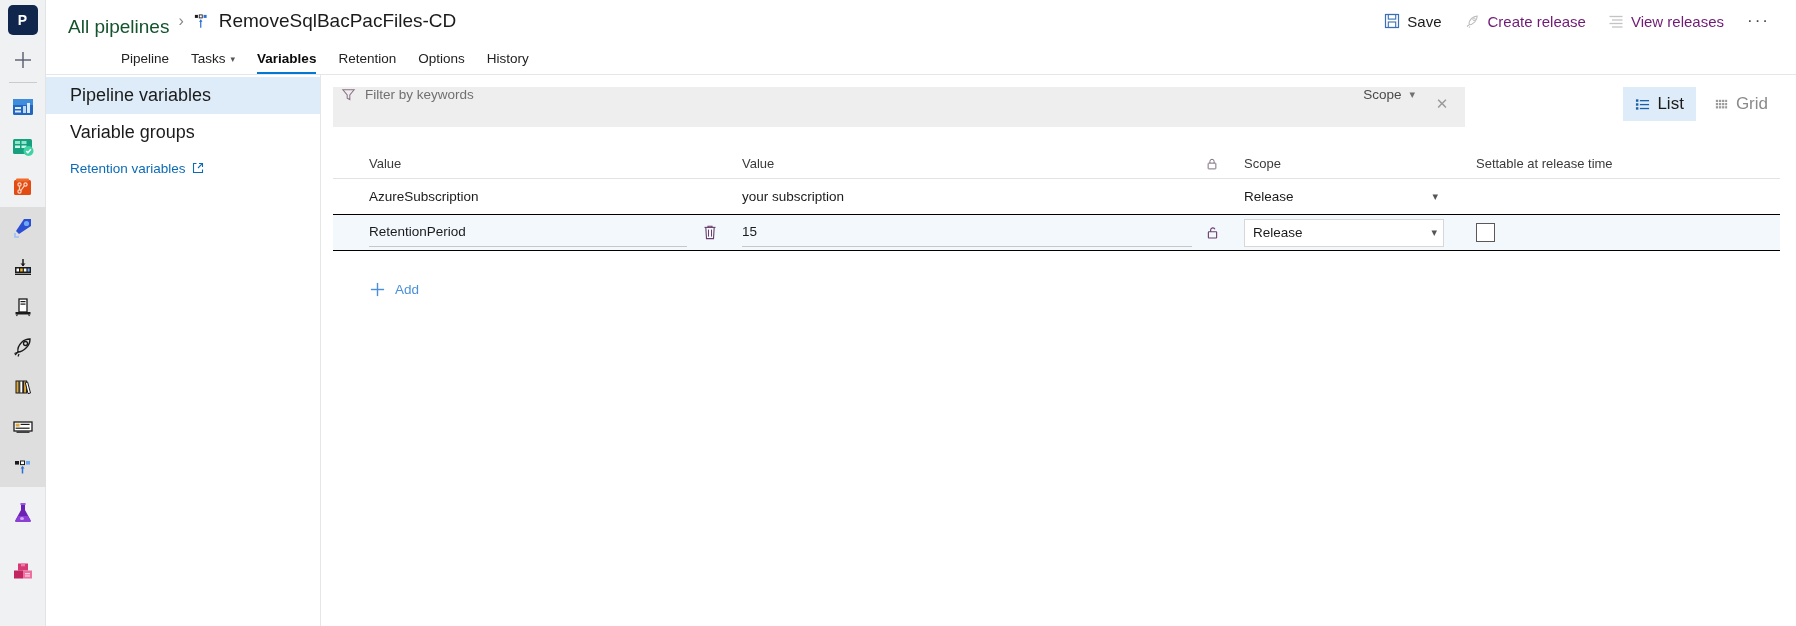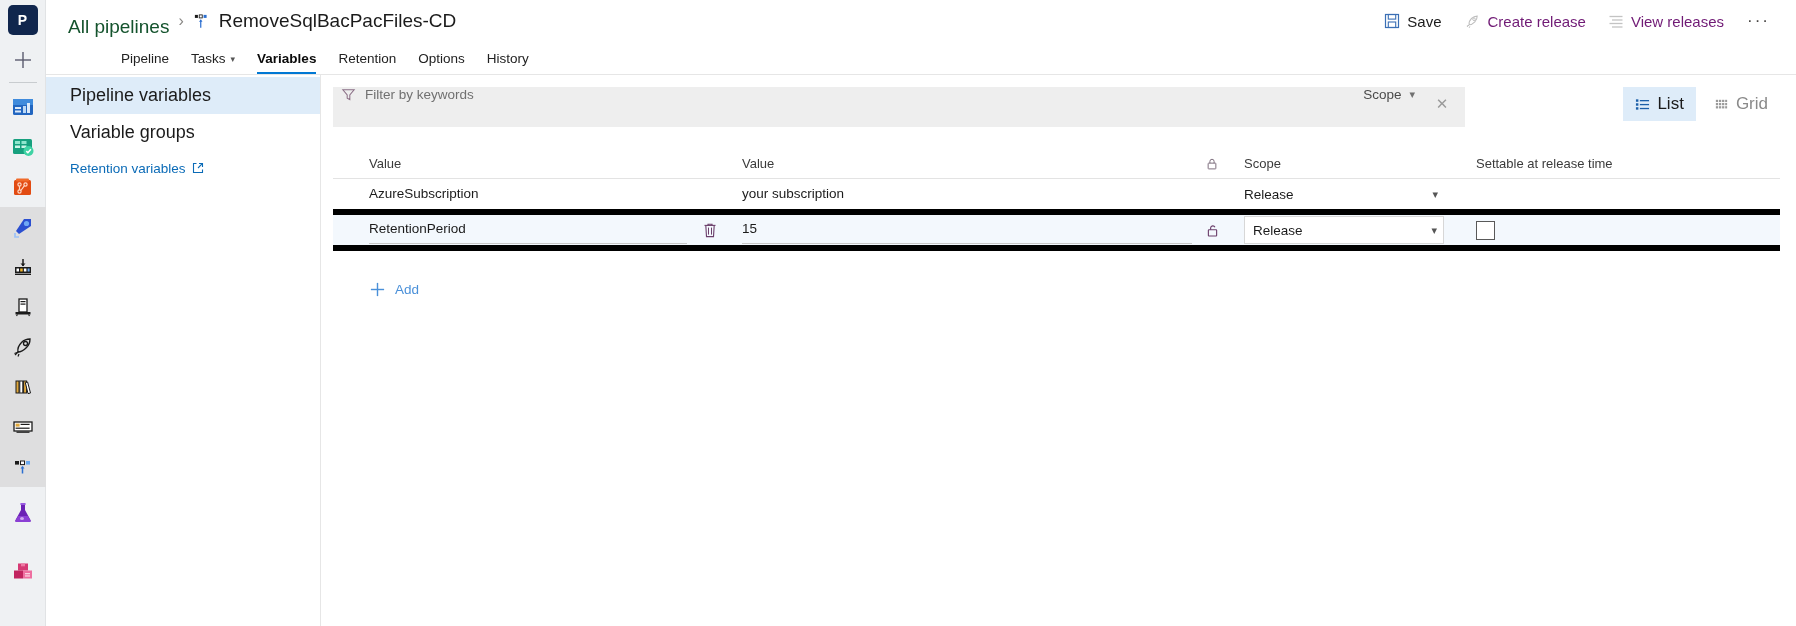--- a/index.html
+++ b/index.html
@@ -275,21 +275,21 @@
     font-size: 13px;
     color: #3b3b3b;
     border-bottom: 1px solid #e3e3e3;
   }
   .vt-row {
     display: flex;
     align-items: center;
     height: 36px;
     font-size: 13.5px;
     color: #1b1b1b;
-    border-bottom: 6px solid #000000;
+    border-bottom: 1px solid #000000;
     justify-content: flex-end;
   }
   .vt-row.selected { background: #f3f8fd; }
   .col-name  { width: 355px; padding-left: 36px; position: relative; }
   .col-del   { width: 44px; display:flex; align-items:center; justify-content:center; }
   .col-value { width: 460px; padding-left: 10px; position: relative; }
   .col-lock  { width: 40px; display:flex; align-items:center; justify-content:center; }
   .col-scope { width: 230px; padding-left: 12px; display:flex; align-items:center; }
   .col-set   { flex: 1; padding-left: 14px; display:flex; align-items:center; }
 

